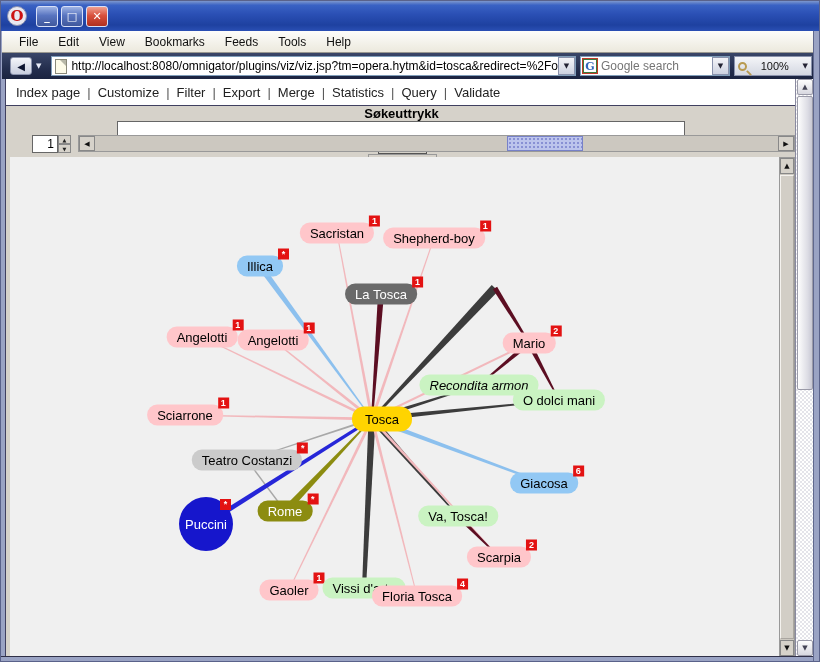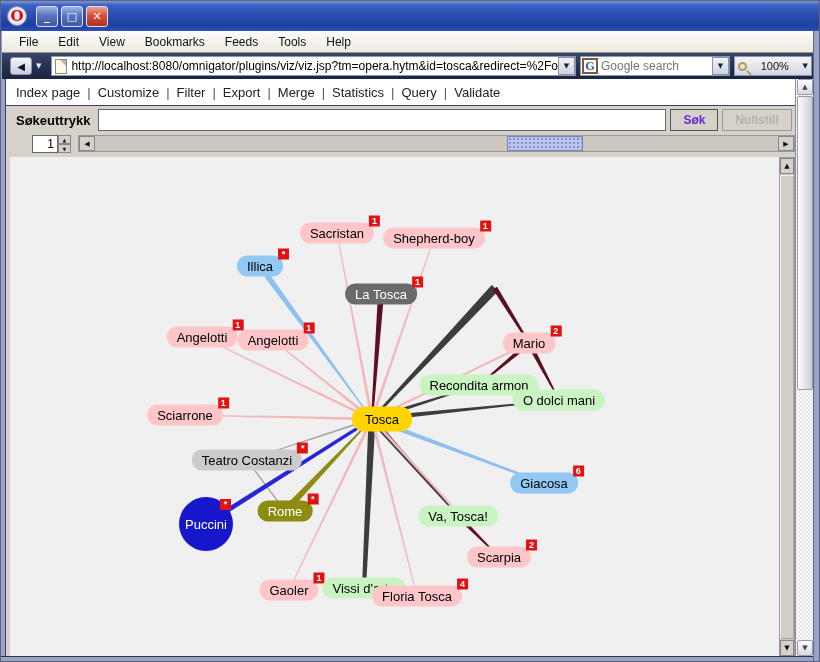--- a/index.html
+++ b/index.html
@@ -58,21 +58,21 @@
 
   
   .links-row { position:absolute; left:4px; top:78px; width:790px; height:26px; background:#fff;
     display:flex; align-items:center; padding-left:8px; border-left:1px solid #404060; }
   .page-link { font:13px "Liberation Sans",sans-serif; color:#222; padding:0 2px; }
   .link-sep { color:#555; padding:0 5px; font:13px "Liberation Sans",sans-serif; }
 
   
   .applet { position:absolute; left:4px; top:104px; width:790px; height:551px;
     background:#d6d2ca; border-left:1px solid #404060; border-top:1px solid #404060; }
-  .search-row { position:absolute; left:0; top:0; width:100%; height:28px; display:flex; align-items:center; }
+  .search-row { position:absolute; left:0; top:0; width:100%; height:28px; display:flex; align-items:center;flex-direction:column; }
   .applet-label { font:bold 13px "Liberation Sans",sans-serif; color:#000; margin:0 8px 0 10px; }
   .applet-input { width:568px; height:22px; border:1px solid #666; background:#fff;
     font:13px "Liberation Sans",sans-serif; padding:0 4px; outline:none; }
   .applet-btn { height:22px; margin-left:4px; padding:0 12px; background:#d6d2ca;
     border:1px solid #555; font:bold 12px "Liberation Sans",sans-serif; color:#6d28d9; }
   .applet-btn.disabled { color:#b6b2aa; border-color:#999; }
   .scroll-row { position:absolute; left:0; top:28px; width:100%; height:21px; }
   .spinner { position:absolute; left:26px; top:1px; display:flex; height:18px; }
   .spinner input { width:26px; height:18px; border:1px solid #666; background:#fff;
     font:12px "Liberation Sans",sans-serif; text-align:right; padding-right:3px; outline:none; }
@@ -240,21 +240,21 @@
           <polygon points="360.65056059245273,261.3450089425355 278.55018686415093,432.7816696475118 279.44981313584907,433.2183303524882 363.34943940754727,262.6549910574645" fill="#f2b8bc"></polygon>
           <polygon points="360.54624720335954,262.3695981686374 406.5154157344532,439.1231993895458 407.4845842655468,438.8768006104542 363.45375279664046,261.6304018313626" fill="#f2b8bc"></polygon>
         </svg>
     <div class="node pink" style="left: 327px; top: 76px;"><span>Sacristan</span><span class="badge">1</span></div>
         <div class="node pink" style="left: 424px; top: 81px;"><span>Shepherd-boy</span><span class="badge">1</span></div>
         <div class="node blue" style="left: 250px; top: 109px;"><span>Illica</span><span class="badge">*</span></div>
         <div class="node dark" style="left: 371px; top: 137px;"><span>La Tosca</span><span class="badge">1</span></div>
         <div class="node pink" style="left: 192px; top: 180px;"><span>Angelotti</span><span class="badge">1</span></div>
         <div class="node pink" style="left: 263px; top: 183px;"><span>Angelotti</span><span class="badge">1</span></div>
         <div class="node pink" style="left: 519px; top: 186px;"><span>Mario</span><span class="badge">2</span></div>
-        <div class="node green" style="left: 469px; top: 228px;"><span>Recondita armon</span></div>
+        <div class="node green" style="left: 469px; top: 228px; font-style: italic;"><span>Recondita armon</span></div>
         <div class="node green" style="left: 549px; top: 243px;"><span>O dolci mani</span></div>
         <div class="node pink" style="left: 175px; top: 258px;"><span>Sciarrone</span><span class="badge">1</span></div>
         <div class="node gray" style="left: 237px; top: 303px;"><span>Teatro Costanzi</span><span class="badge">*</span></div>
         <div class="node blue" style="left: 534px; top: 326px;"><span>Giacosa</span><span class="badge">6</span></div>
         <div class="node olive" style="left: 275px; top: 354px;"><span>Rome</span><span class="badge">*</span></div>
         <div class="node green" style="left: 448px; top: 359px;"><span>Va, Tosca!</span></div>
         <div class="node circle" style="left: 196px; top: 367px;">
           <span>Puccini</span>
           <span class="badge">*</span>
         </div>

